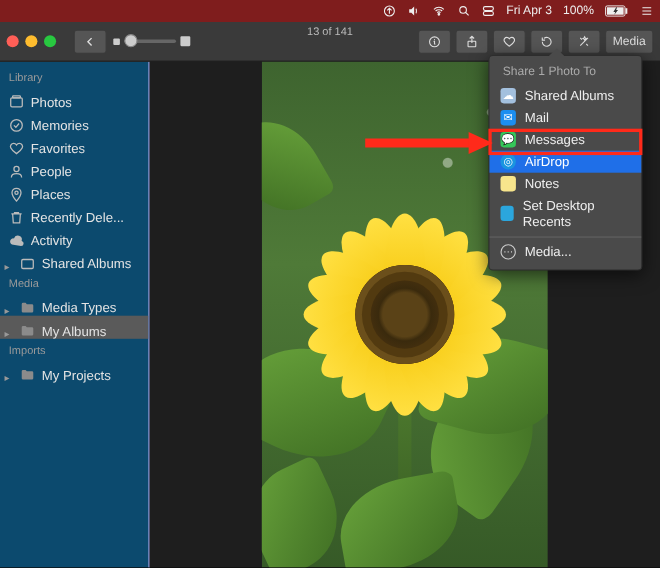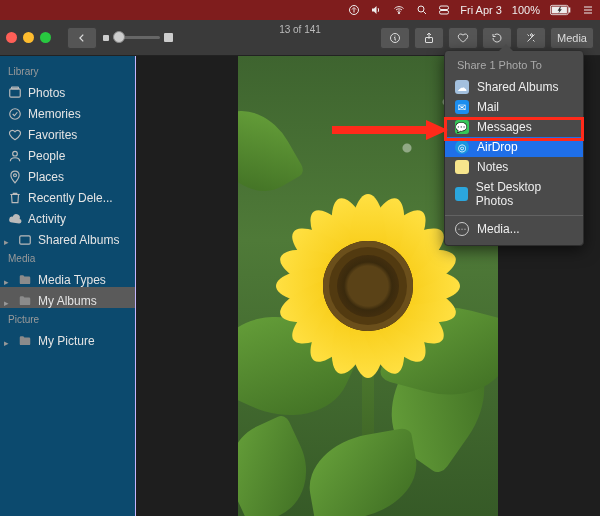--- a/index.html
+++ b/index.html
@@ -469,29 +469,29 @@
     <div class="side-item selected">
       <span class="tri">▸</span>
       <span class="side-icon">
           <svg width="14" height="14" viewBox="0 0 24 24" fill="#8b8b8b">
             <path d="M3 6a2 2 0 0 1 2-2h4l2 2h8a2 2 0 0 1 2 2v9a2 2 0 0 1-2 2H5a2 2 0 0 1-2-2V6z"></path>
           </svg>
         </span>
       <span class="lbl">My Albums</span>
     </div>
 
-    <div class="section-label">Picture</div>
+    <div class="section-label">Imports</div>
     <div class="side-item">
       <span class="tri">▸</span>
       <span class="side-icon">
           <svg width="14" height="14" viewBox="0 0 24 24" fill="#8b8b8b">
             <path d="M3 6a2 2 0 0 1 2-2h4l2 2h8a2 2 0 0 1 2 2v9a2 2 0 0 1-2 2H5a2 2 0 0 1-2-2V6z"></path>
           </svg>
         </span>
-      <span class="lbl">My Picture</span>
+      <span class="lbl">My Projects</span>
     </div>
   </div>
 
   <div class="content">
     <div class="photo">
       <div class="photo-bg"></div>
       <div class="leaf l4"></div>
       <div class="stem"></div>
       <div class="leaf l1"></div>
       <div class="leaf l2"></div>
@@ -543,21 +543,21 @@
   <div class="pop-item highlight">
     <span class="pop-ico ico-airdrop">◎</span>
     <span>AirDrop</span>
   </div>
   <div class="pop-item">
     <span class="pop-ico ico-notes"></span>
     <span>Notes</span>
   </div>
   <div class="pop-item">
     <span class="pop-ico ico-desktop"></span>
-    <span>Set Desktop Photos</span>
+    <span>Set Desktop Recents</span>
   </div>
   <div class="pop-item divider">
     <span class="pop-ico ico-more">⋯</span>
     <span>Media...</span>
   </div>
 </div>
 
 <div class="callout-box" style="left:444px; top:117px; width:140px; height:24px;"></div>
 
 <svg class="callout-arrow" style="left:330px; top:118px;" width="120" height="24" viewBox="0 0 120 24">

